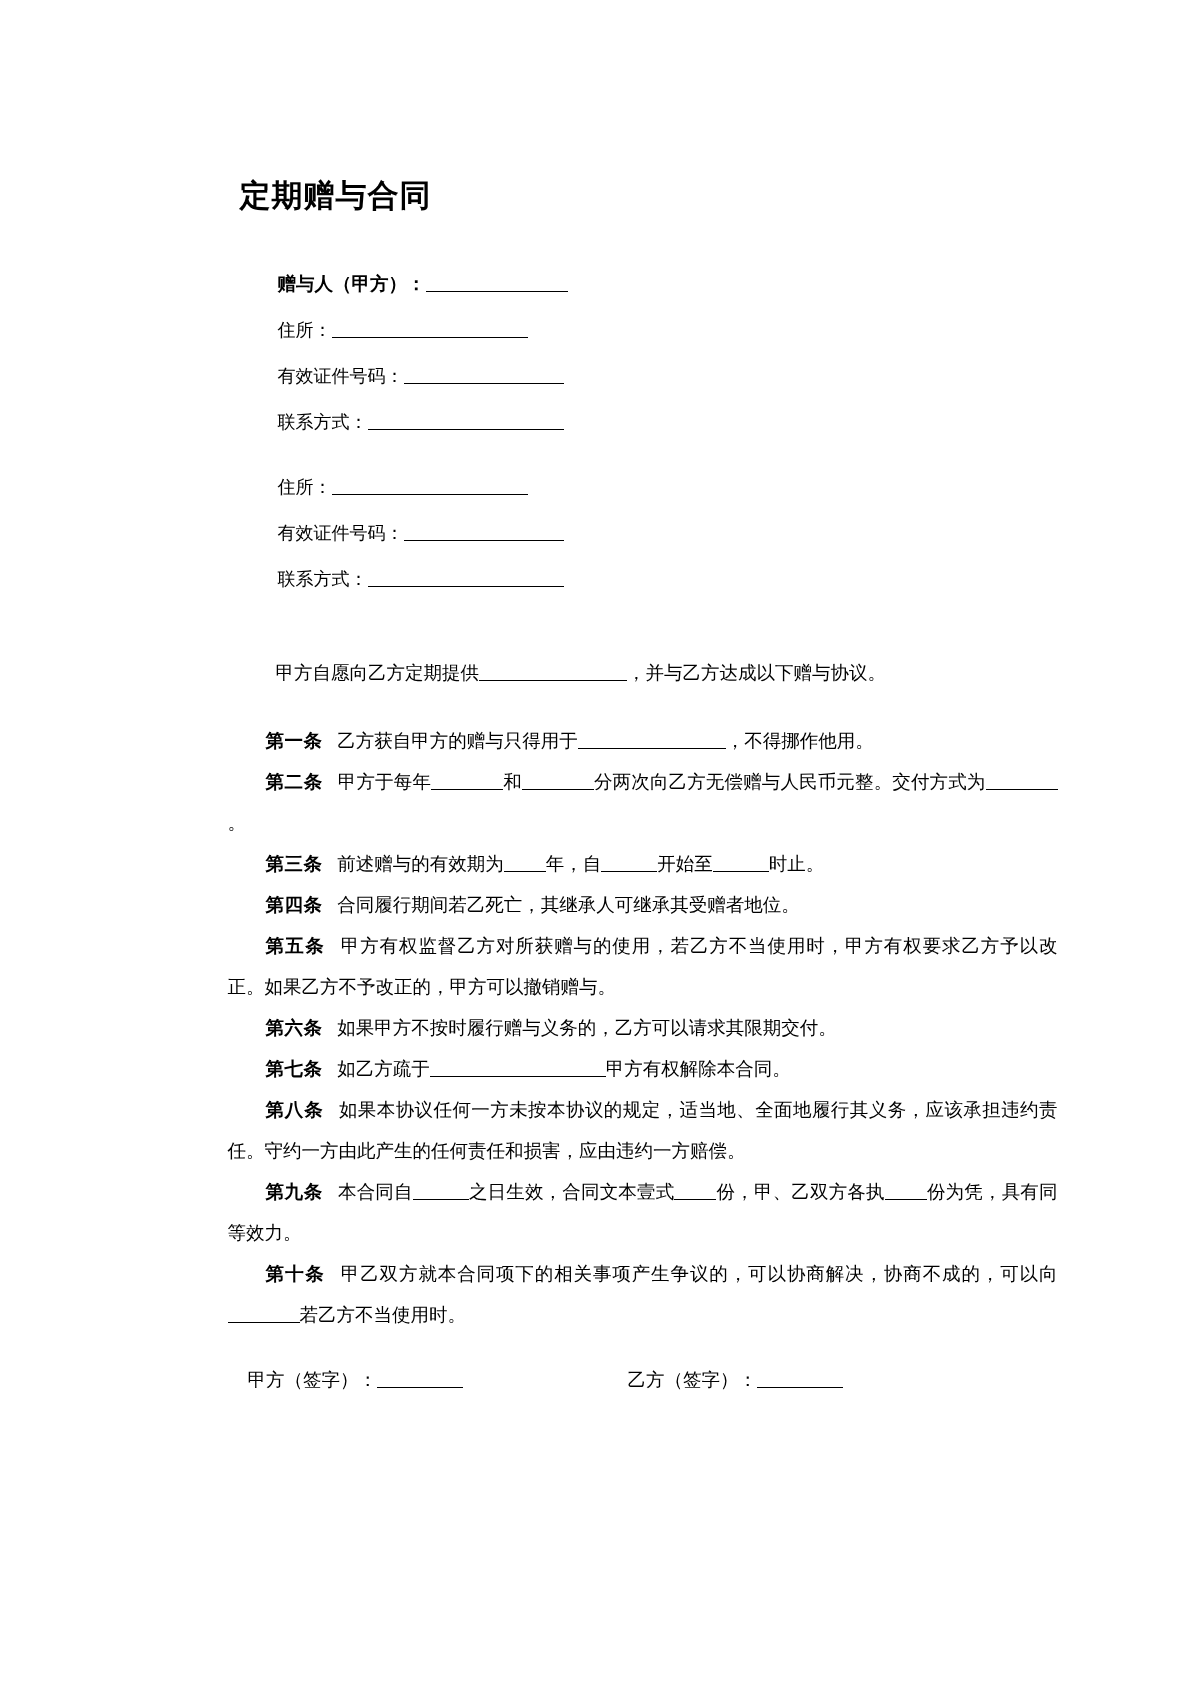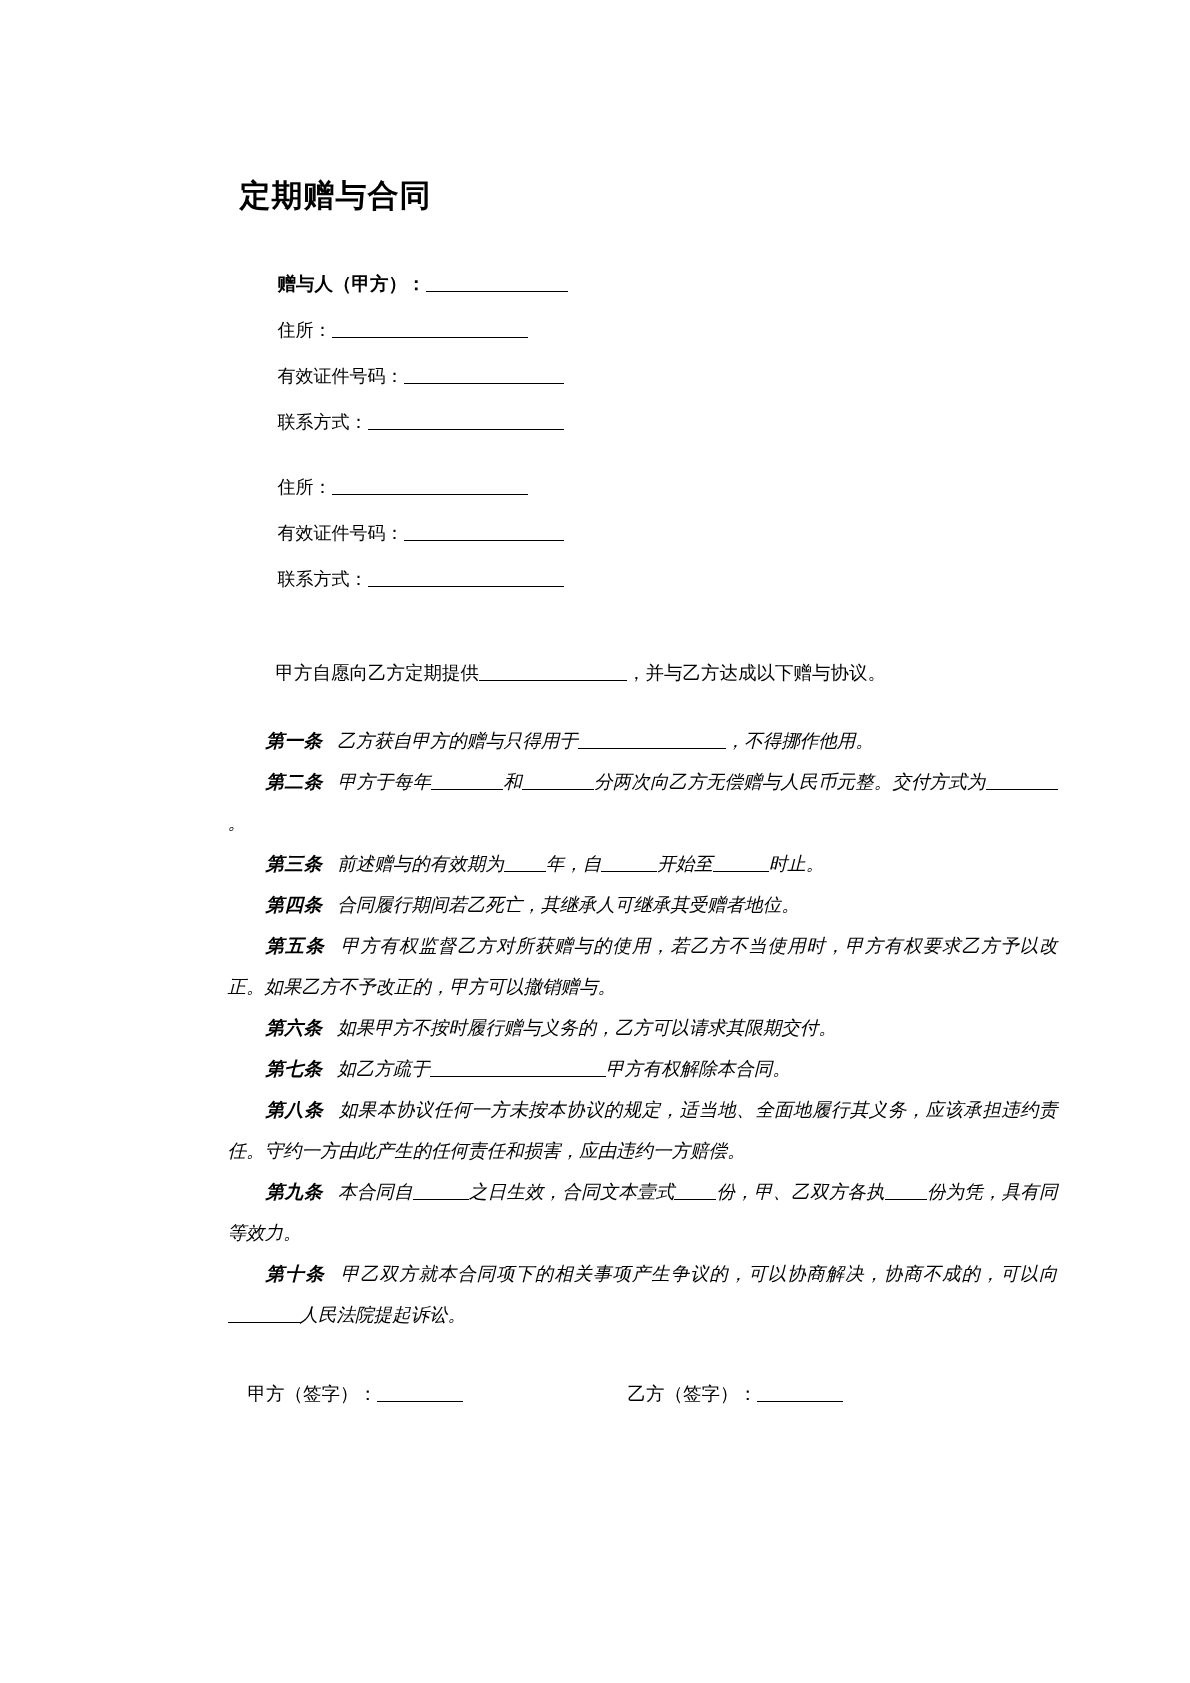--- a/index.html
+++ b/index.html
@@ -96,21 +96,20 @@
     word-break: break-all;
   }
   p.intro {
     text-indent: 2em;
     margin-bottom: 27px;
     padding-left: 48px;
     text-indent: 0;
   }
   p.article {
     text-indent: 2.05em;
-    font-style: italic;
   }
   .art-no {
     font-weight: bold;
     font-family: "DejaVu Sans", "Liberation Sans", sans-serif;
     letter-spacing: 0.5px;
   }
   .art-sep { display: inline-block; width: 0.8em; }
 
   .u {
     display: inline-block;
@@ -127,21 +126,20 @@
 
   
   .sign-row {
     position: absolute;
     left: 20px;
     top: 1368px;
     width: 810px;
     font-size: 18.5px;
     line-height: 1;
     white-space: nowrap;
-    margin-top: 14px;
   }
   .sign-a { display: inline-block; width: 380px; }
   .sign-b { display: inline-block; }
   .u-sign { width: 86px; }
 </style>
 </head>
 <body>
 
 <div class="page">
 
@@ -183,21 +181,21 @@
       <p class="para article"><span class="art-no">第五条</span><span class="art-sep"></span><span>甲方有权监督乙方对所获赠与的使用，若乙方不当使用时，甲方有权要求乙方予以改正。如果乙方不予改正的，甲方可以撤销赠与。</span></p>
 
       <p class="para article"><span class="art-no">第六条</span><span class="art-sep"></span><span>如果甲方不按时履行赠与义务的，乙方可以请求其限期交付。</span></p>
 
       <p class="para article"><span class="art-no">第七条</span><span class="art-sep"></span><span>如乙方疏于</span><span class="u u-xxl"></span><span>甲方有权解除本合同。</span></p>
 
       <p class="para article"><span class="art-no">第八条</span><span class="art-sep"></span><span>如果本协议任何一方未按本协议的规定，适当地、全面地履行其义务，应该承担违约责任。守约一方由此产生的任何责任和损害，应由违约一方赔偿。</span></p>
 
       <p class="para article"><span class="art-no">第九条</span><span class="art-sep"></span><span>本合同自</span><span class="u u-s"></span><span>之日生效，合同文本壹式</span><span class="u u-xs"></span><span>份，甲、乙双方各执</span><span class="u u-xs"></span><span>份为凭，具有同等效力。</span></p>
 
-      <p class="para article"><span class="art-no">第十条</span><span class="art-sep"></span><span>甲乙双方就本合同项下的相关事项产生争议的，可以协商解决，协商不成的，可以向</span><span class="u u-m"></span><span>人民法院提起诉讼。</span></p>
+      <p class="para article"><span class="art-no">第十条</span><span class="art-sep"></span><span>甲乙双方就本合同项下的相关事项产生争议的，可以协商解决，协商不成的，可以向</span><span class="u u-m"></span><span>若乙方不当使用时。</span></p>
 
     </div>
 
     <div class="sign-row">
       <span class="sign-a"><span>甲方（签字）：</span><span class="u u-sign"></span></span><span class="sign-b"><span>乙方（签字）：</span><span class="u u-sign"></span></span>
     </div>
 
   </div>
 </div>
 

